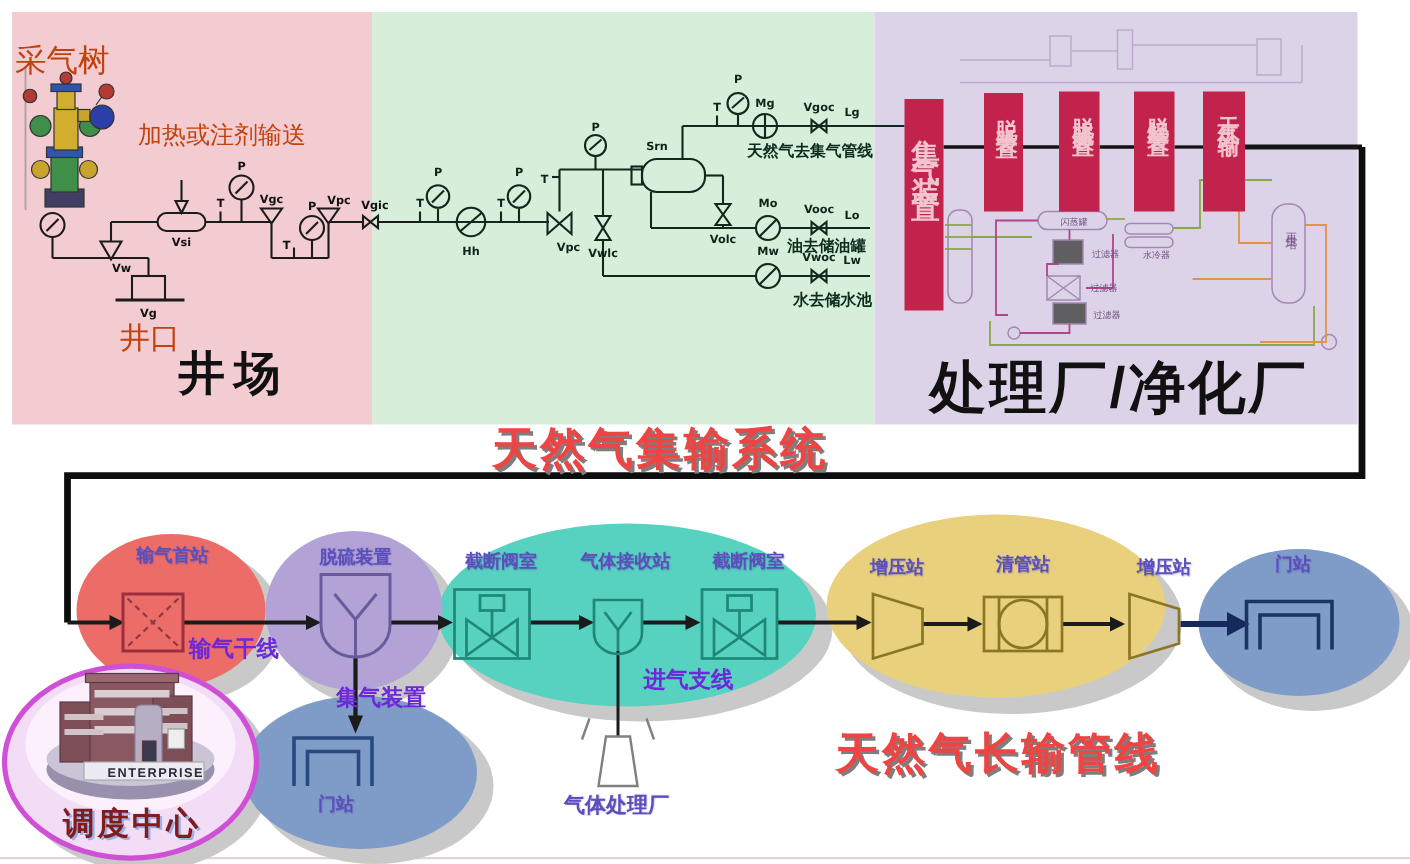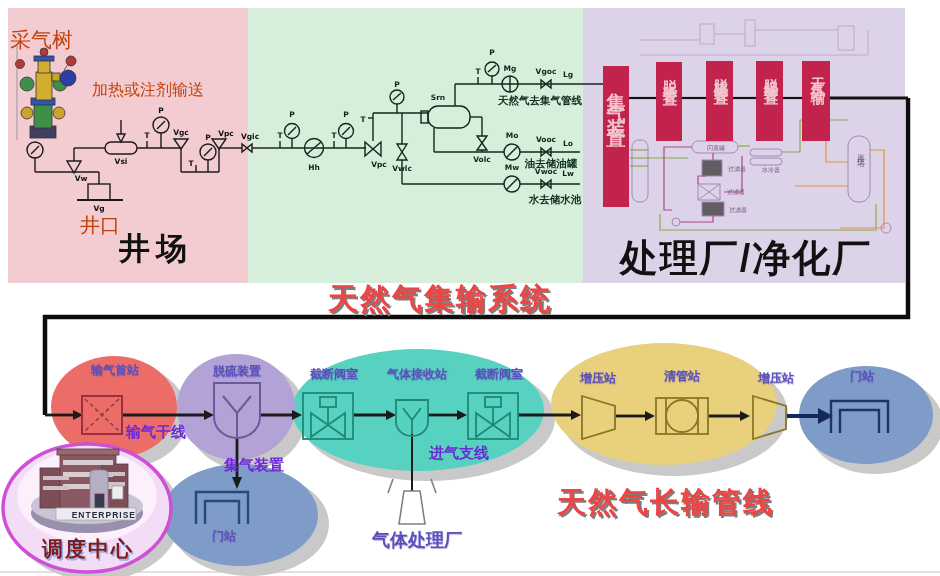--- a/index.html
+++ b/index.html
@@ -396,18 +396,18 @@
 <div class="t station-label" style="left:374px;top:366px;width:86px;">气体接收站</div>
 <div class="t station-label" style="left:466px;top:366px;width:66px;">截断阀室</div>
 <div class="t station-label" style="left:572px;top:370px;width:52px;">增压站</div>
 <div class="t station-label" style="left:656px;top:368px;width:52px;">清管站</div>
 <div class="t station-label" style="left:750px;top:370px;width:52px;">增压站</div>
 <div class="t station-label" style="left:840px;top:368px;width:44px;">门站</div>
 <div class="t line-label" style="left:126px;top:423px;width:62px;">输气干线</div>
 <div class="t line-label" style="left:224px;top:456px;width:62px;">集气装置</div>
 <div class="t line-label" style="left:412px;top:444px;width:62px;margin-left:17px;">进气支线</div>
 <div class="t station-label" style="left:202px;top:528px;width:44px;">门站</div>
-<div class="t station-label" style="left:372px;top:528px;width:78px;font-size:18px;text-align:center;">气体处理厂</div>
+<div class="t station-label" style="left:372px;top:528px;width:78px;font-size:14px;text-align:center;">气体处理厂</div>
 
 <div class="t enterprise" style="left:56px;top:510px;width:80px;">ENTERPRISE</div>
 <div class="t dispatch" style="left:35px;top:535px;width:106px;">调度中心</div>
 
 </div>
 
 </body></html>

